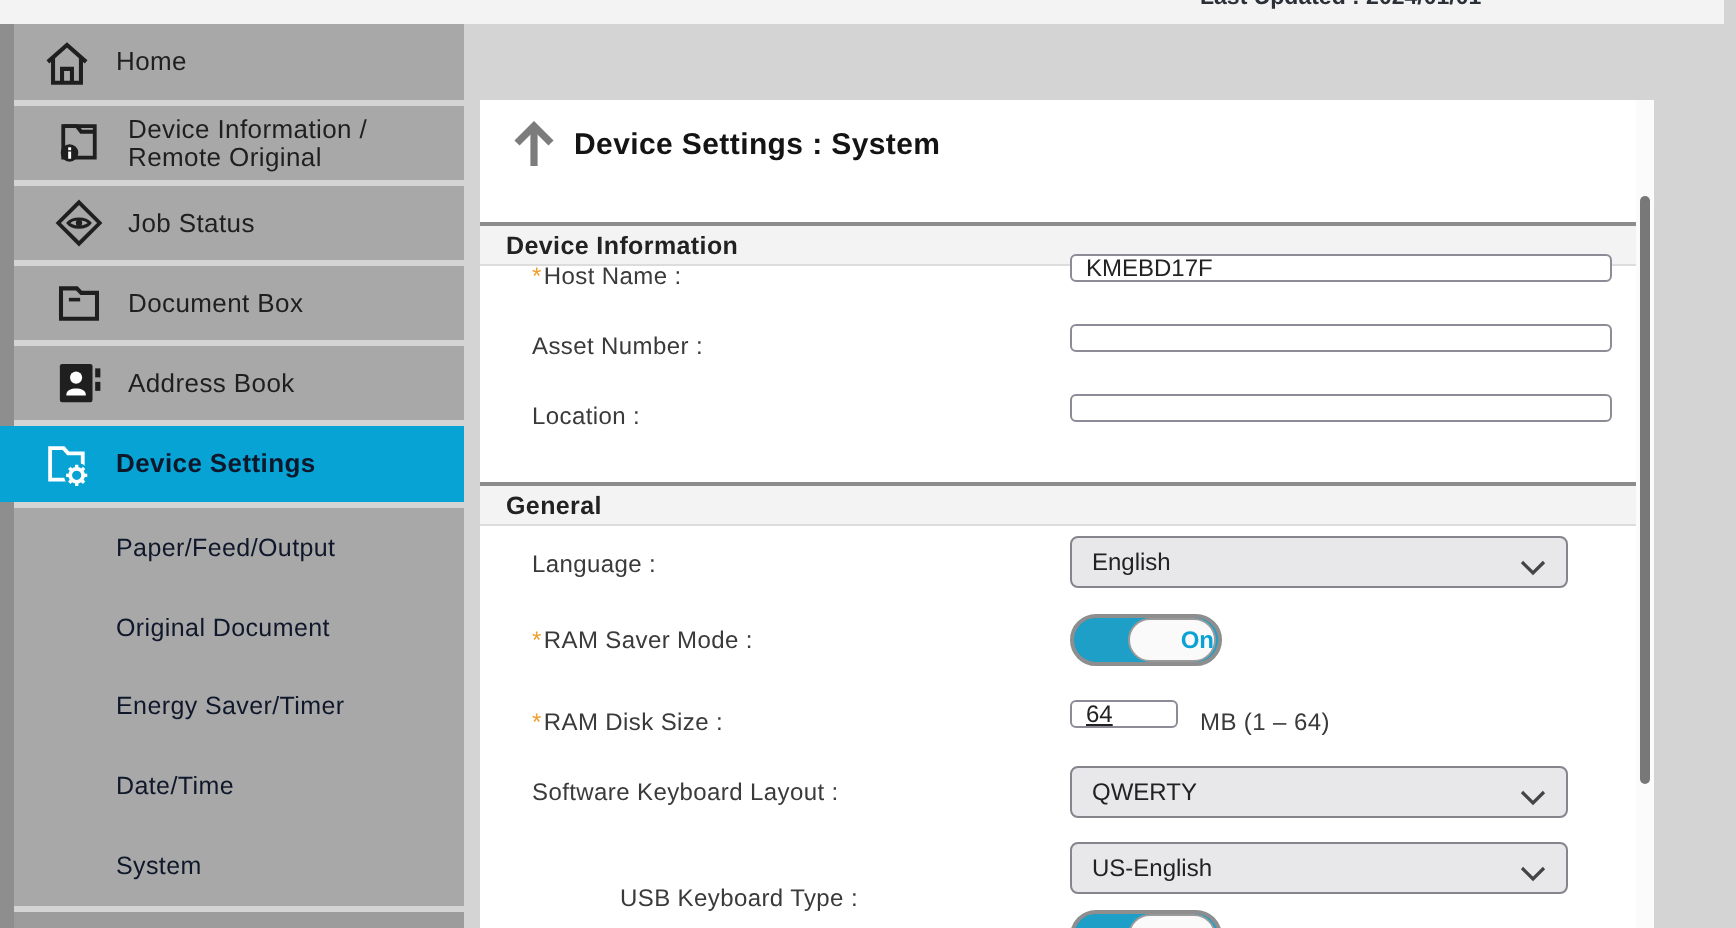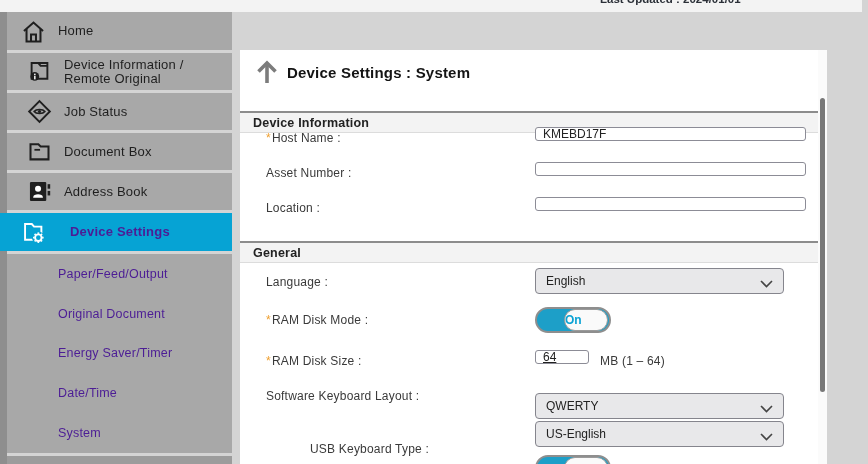--- a/index.html
+++ b/index.html
@@ -30,29 +30,29 @@
   }
   .nav-item {
     margin: 0 0 3px 7px; height: 38px; background: #a8a8a8;
     display: flex; align-items: center; cursor: pointer;
     padding-left: 13px; color: #1f1f1f;
   }
   .nav-item .icon-box { width: 27px; height: 27px; flex: 0 0 27px; margin-right: 11px; }
   .nav-item .label { font-size: 13px; line-height: 14px; letter-spacing: 0.2px; }
   .nav-item.h37 { height: 37px; padding-left: 19px; }
   .nav-item.active {
-    margin-left: 0; padding-left: 20px; background: #06a3d4; color: #4c1d95; gap: 12px;
+    margin-left: 0; padding-left: 20px; background: #06a3d4; color: #0f172a;
   }
   .nav-item.active .label { font-weight: bold; }
   .nav-sub-block {
     margin-left: 7px; height: 199px; background: #a8a8a8; margin-bottom: 3px;
   }
   .nav-sub-item {
     height: 39.8px; display: flex; align-items: center;
-    padding-left: 51px; font-size: 12.5px; color: #4c1d95; cursor: pointer;
+    padding-left: 51px; font-size: 12.5px; color: #0f172a; cursor: pointer;
     letter-spacing: 0.2px;
   }
   .nav-partial-item {
     margin-left: 7px; height: 9px; background: #9c9c9c;
   }
 
   
   .panel {
     position: absolute; left: 240px; top: 50px; width: 587px; height: 414px;
     background: #ffffff; overflow: hidden;
@@ -94,32 +94,32 @@
   .select-box .sel-value { flex: 1; }
   .select-box .chev { flex: 0 0 13px; height: 8px; }
 
   .toggle {
     position: absolute; left: 295px; width: 76px; height: 26px;
     background: #1d9fc8; border: 2px solid #8e8e8e; border-radius: 13px; cursor: pointer;
   }
   .toggle .inner {
     position: absolute; right: 1px; top: 0px; width: 44px; height: 22px;
     background: #fafafa; border: 1.5px solid #9a9a9a; border-radius: 11px;
-    display: flex; align-items: center; justify-content: flex-start;
+    display: flex; align-items: center; justify-content: flex-end;
     font-size: 12px; font-weight: bold; color: #0aa2d4;
   }
 
   
   .lbl-hostname { top: 81px; } .inp-hostname { top: 77px; }
   .lbl-asset    { top: 116px; } .inp-asset   { top: 112px; }
   .lbl-location { top: 151px; } .inp-location{ top: 147px; }
   .lbl-language { top: 225px; } .sel-language{ top: 218px; }
   .lbl-rammode  { top: 263px; } .tgl-rammode { top: 257px; }
   .lbl-ramsize  { top: 304px; } .inp-ramsize { top: 300px; } .suf-ramsize { top: 304px; }
-  .lbl-skl      { top: 339px; } .sel-skl     { top: 343px; gap: 16px; }
+  .lbl-skl      { top: 339px; } .sel-skl     { top: 333px; gap: 16px; }
   .lbl-usb      { top: 392px; margin-left: 44px; } .sel-usb     { top: 371px; }
   .tgl-partial  { top: 405px; }
 
   
   .scroll-track {
     position: absolute; left: 818px; top: 50px; width: 9px; height: 414px; background: #fbfbfb;
   }
   .scroll-thumb {
     position: absolute; left: 820px; top: 98px; width: 5px; height: 294px;
     background: #787878; border-radius: 3px; cursor: pointer;
@@ -280,21 +280,21 @@
   <div class="select-box sel-language">
     <span class="sel-value">English</span>
     <span class="chev">
       <svg width="13" height="8" viewBox="0 0 13 8" fill="none" stroke="#444" stroke-width="1.6">
           <path d="M1 1 L6.5 6.5 L12 1"></path>
         </svg>
     </span>
   </div>
 
   <div class="field-label lbl-rammode">
-    <span class="req">*</span><span>RAM Disk Mode :</span>
+    <span class="req">*</span><span>RAM Saver Mode :</span>
   </div>
   <div class="toggle tgl-rammode">
     <div class="inner">
       <span>On</span>
     </div>
   </div>
 
   <div class="field-label lbl-ramsize">
     <span class="req">*</span><span>RAM Disk Size :</span>
   </div>

